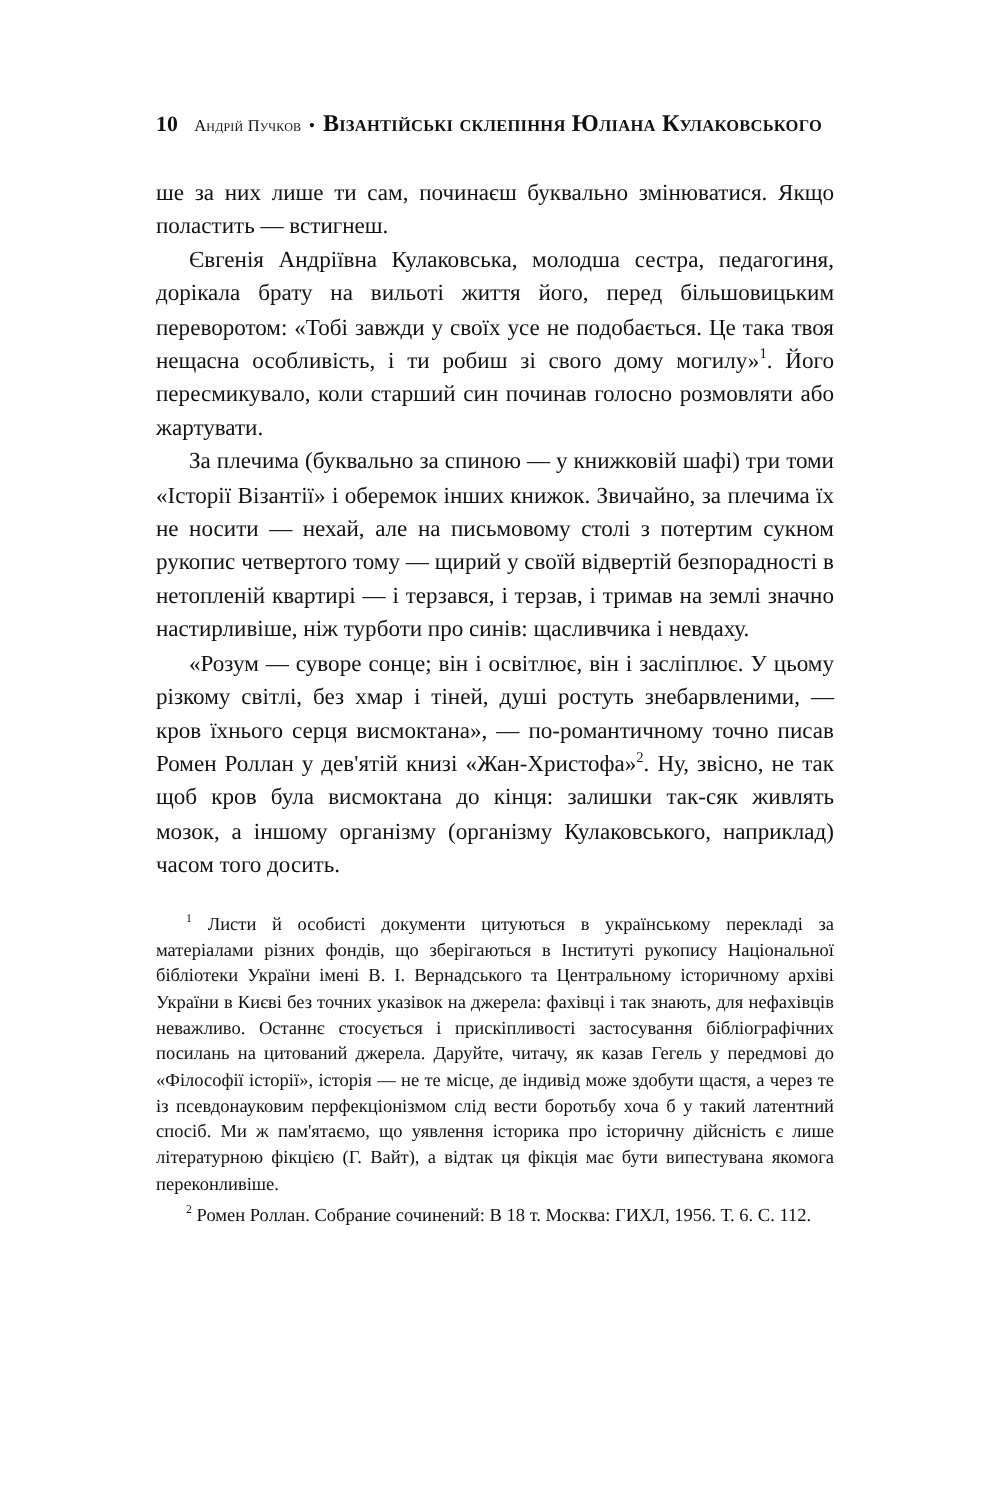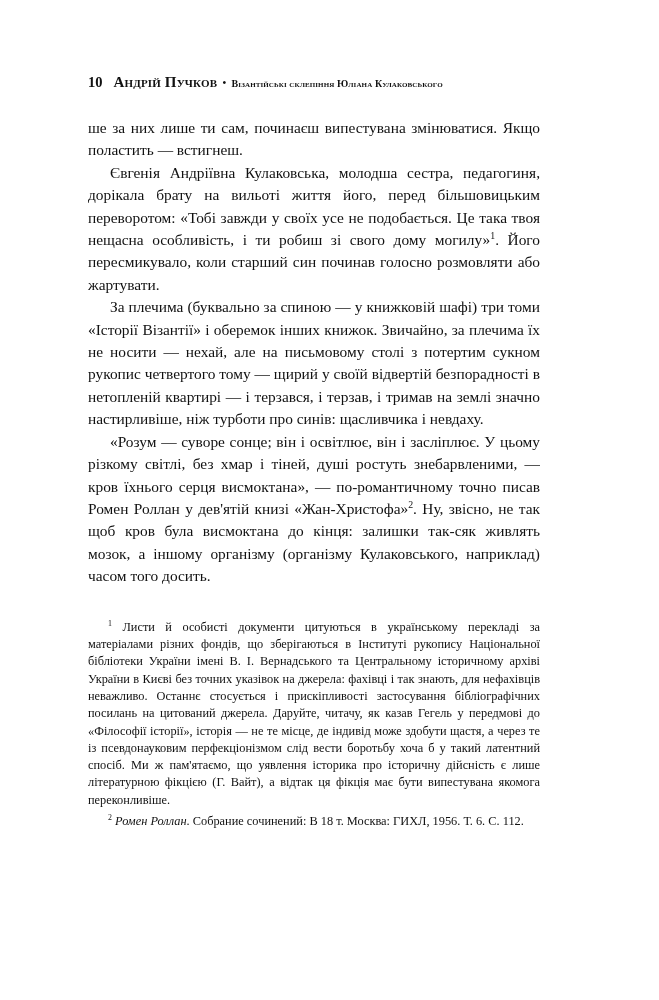--- a/index.html
+++ b/index.html
@@ -15,87 +15,85 @@
     overflow: hidden;
   }
   .page {
     position: relative;
     width: 659px;
     height: 1000px;
     box-sizing: border-box;
   }
   .content {
     position: absolute;
-    left: 88px;
+    left: 104px;
     top: 74px;
     width: 452px;
   }
   .runhead {
     display: flex;
     align-items: baseline;
     font-size: 13.2px;
     letter-spacing: 0.02em;
     margin-bottom: 26px;
     white-space: nowrap;
   }
   .runhead .folio {
     font-weight: bold;
     font-size: 14.5px;
     margin-right: 11px;
     letter-spacing: 0;
   }
   .runhead .author {
     font-variant: small-caps;
-    font-size: 15px;
+    font-size: 11px;
     letter-spacing: 0.01em;
-    font-weight: bold;
   }
   .runhead .sep {
     margin: 0 5px;
     font-size: 12px;
   }
   .runhead .title {
     font-variant: small-caps;
     font-weight: bold;
-    font-size: 10px;
+    font-size: 16px;
     letter-spacing: 0.01em;
   }
   .body-text p {
     margin: 0;
     font-size: 15.4px;
     line-height: 1.455;
     text-align: justify;
     text-indent: 0;
     hyphens: manual;
   }
   .body-text p.indent {
     text-indent: 22px;
   }
   sup {
     font-size: 0.64em;
     vertical-align: super;
     line-height: 0;
   }
   .footnotes {
-    margin-top: 25px;
+    margin-top: 13px;
     padding-top: 6px;
     border-top: 0;
   }
   .footnotes p {
     margin: 0;
     font-size: 12.35px;
     line-height: 1.405;
     text-align: justify;
     text-indent: 20px;
   }
   .footnotes p + p {
     margin-top: 4px;
   }
   .footnotes .it {
-    font-style: italic;
   }
   .fnrule {
     width: 452px;
     height: 0;
     border: 0;
     margin: 0;
   }
 </style>
 </head>
 <body>
@@ -104,21 +102,21 @@
   <div class="content">
 
     <div class="runhead">
       <span class="folio">10</span>
       <span class="author">Андрій Пучков</span>
       <span class="sep">•</span>
       <span class="title">Візантійські склепіння Юліана Кулаковського</span>
     </div>
 
     <div class="body-text">
-      <p>ше за них лише ти сам, починаєш випестувана змінюватися. Якщо поластить — встигнеш.</p>
+      <p>ше за них лише ти сам, починаєш буквально змінюватися. Якщо поластить — встигнеш.</p>
       <p class="indent"><span>Євгенія Андріївна Кулаковська, молодша сестра, педагогиня, дорікала брату на вильоті життя його, перед більшовицьким переворотом: «Тобі завжди у своїх усе не подобається. Це така твоя нещасна особливість, і ти робиш зі свого дому могилу»</span><sup>1</sup><span>. Його пересмикувало, коли старший син починав голосно розмовляти або жартувати.</span></p>
       <p class="indent">За плечима (буквально за спиною — у книжковій шафі) три томи «Історії Візантії» і оберемок інших книжок. Звичайно, за плечима їх не носити — нехай, але на письмовому столі з потертим сукном рукопис четвертого тому — щирий у своїй відвертій безпорадності в нетопленій квартирі — і терзався, і терзав, і тримав на землі значно настирливіше, ніж турботи про синів: щасливчика і невдаху.</p>
       <p class="indent"><span>«Розум — суворе сонце; він і освітлює, він і засліплює. У цьому різкому світлі, без хмар і тіней, душі ростуть знебарвленими, — кров їхнього серця висмоктана», — по-романтичному точно писав Ромен Роллан у дев'ятій книзі «Жан-Христофа»</span><sup>2</sup><span>. Ну, звісно, не так щоб кров була висмоктана до кінця: залишки так-сяк живлять мозок, а іншому організму (організму Кулаковського, наприклад) часом того досить.</span></p>
     </div>
 
     <hr class="fnrule">
 
     <div class="footnotes">
       <p><sup>1</sup> <span>Листи й особисті документи цитуються в українському перекладі за матеріалами різних фондів, що зберігаються в Інституті рукопису Національної бібліотеки України імені В. І. Вернадського та Центральному історичному архіві України в Києві без точних указівок на джерела: фахівці і так знають, для нефахівців неважливо. Останнє стосується і прискіпливості застосування бібліографічних посилань на цитований джерела. Даруйте, читачу, як казав Гегель у передмові до «Філософії історії», історія — не те місце, де індивід може здобути щастя, а через те із псевдонауковим перфекціонізмом слід вести боротьбу хоча б у такий латентний спосіб. Ми ж пам'ятаємо, що уявлення історика про історичну дійсність є лише літературною фікцією (Г. Вайт), а відтак ця фікція має бути випестувана якомога переконливіше.</span></p>
       <p><sup>2</sup> <span class="it">Ромен Роллан</span><span>. Собрание сочинений: В 18 т. Москва: ГИХЛ, 1956. Т. 6. С. 112.</span></p>

